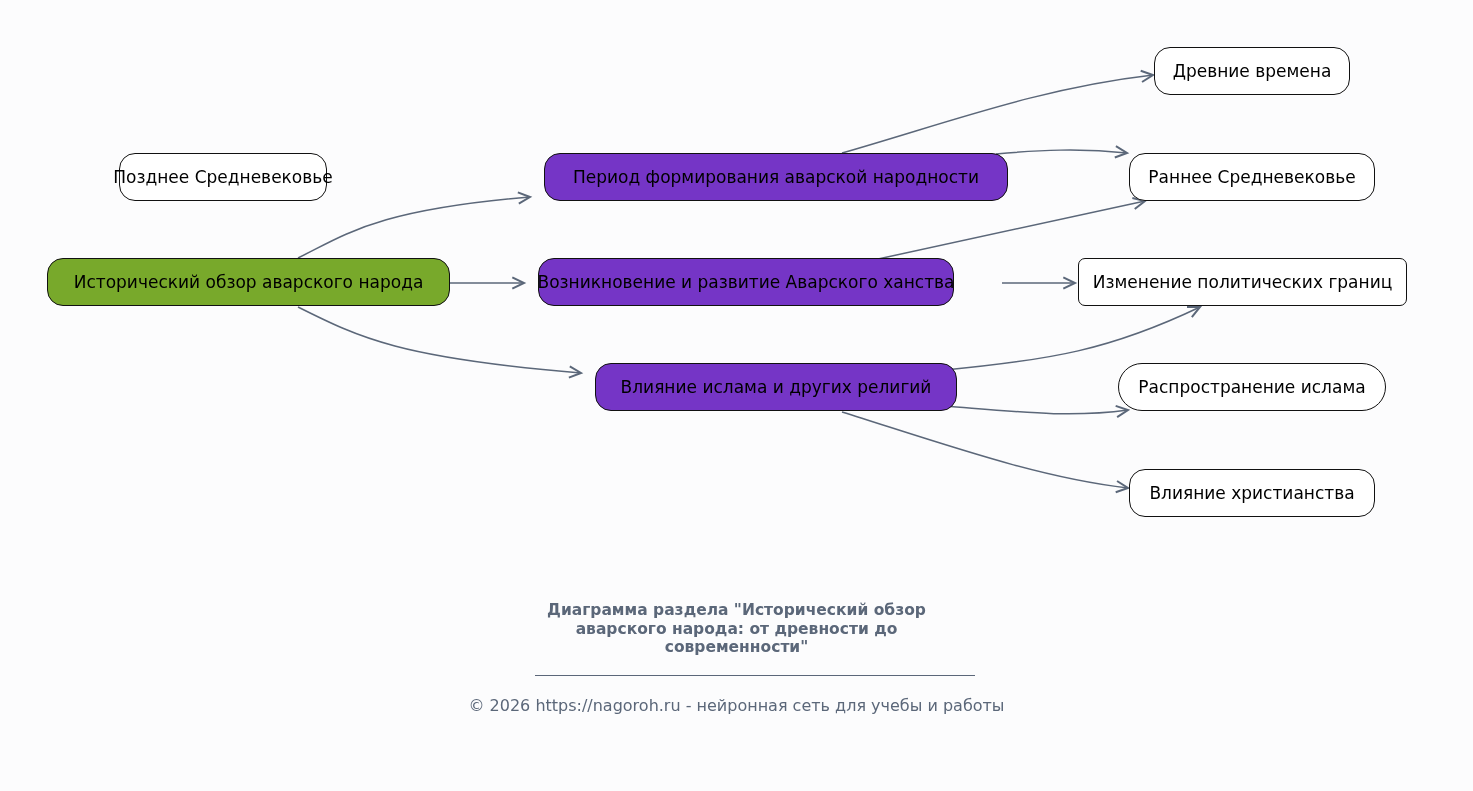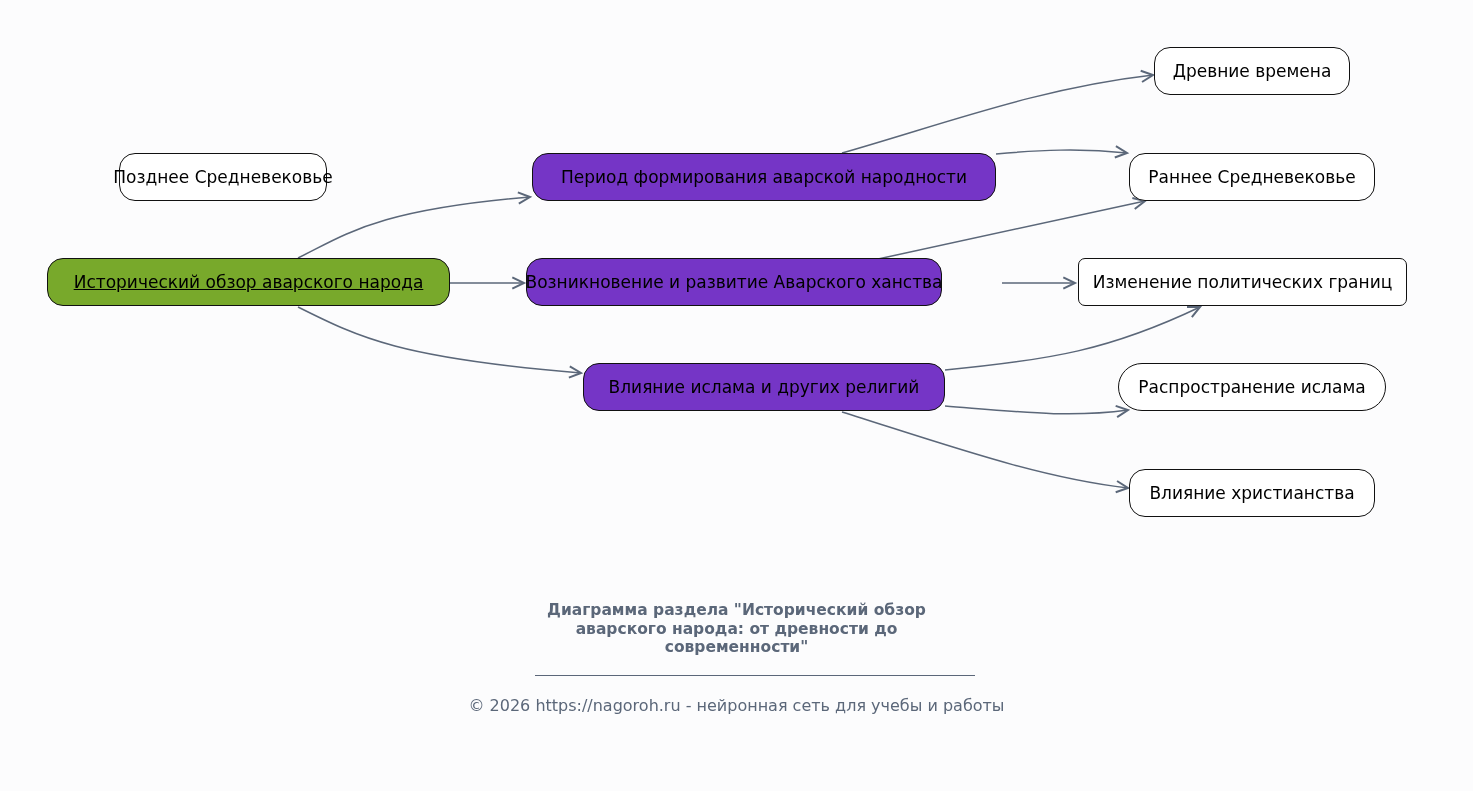--- a/index.html
+++ b/index.html
@@ -21,21 +21,21 @@
       height: 48px;
       border: 1.3px solid #111;
       border-radius: 16px;
       display: flex; align-items: center; justify-content: center;
       font-size: 17px;
       color: #000;
       white-space: nowrap;
       background: #ffffff;
     }
     .node.root { background: #78a92b; }
-    .node.topic { background: #7535c6; }
+    .node.topic { background: #7535c6; margin-left: 12px; }
     .caption {
       position: absolute;
       left: 0; width: 1473px;
       text-align: center;
       color: #5b6779;
     }
     .title-block {
       top: 601px;
       font-weight: bold;
       font-size: 15.5px;
@@ -75,21 +75,21 @@
     <path d="M1063.2941876694151,288.654551943446 L1075,283 L1063.2941876694151,277.345448056554" fill="none" stroke="#5b6779" stroke-width="2" stroke-linejoin="miter"></path>
     <path d="M1191.839246570058,317.1193924449886 L1200,307 L1187.0004019081084,306.8977774521395" fill="none" stroke="#5b6779" stroke-width="2" stroke-linejoin="miter"></path>
     <path d="M1117.1224460168676,417.1189057687289 L1128,410 L1115.661973557935,405.9045020431082" fill="none" stroke="#5b6779" stroke-width="2" stroke-linejoin="miter"></path>
     <path d="M1115.7070332035723,492.2288257639595 L1128,488 L1117.0460162826848,480.9992685581581" fill="none" stroke="#5b6779" stroke-width="2" stroke-linejoin="miter"></path>
   </svg>
 
 <div class="node leaf" style="left:119px; top:153px; width:208px;">
   <span>Позднее Средневековье</span>
 </div>
 
-<div class="node root" style="left:47px; top:258px; width:403px;text-decoration:underline;">
+<div class="node root" style="left:47px; top:258px; width:403px;">
   <span>Исторический обзор аварского народа</span>
 </div>
 
 <div class="node topic" style="left:532px; top:153px; width:464px;">
   <span>Период формирования аварской народности</span>
 </div>
 
 <div class="node topic" style="left:526px; top:258px; width:416px;">
   <span>Возникновение и развитие Аварского ханства</span>
 </div>

